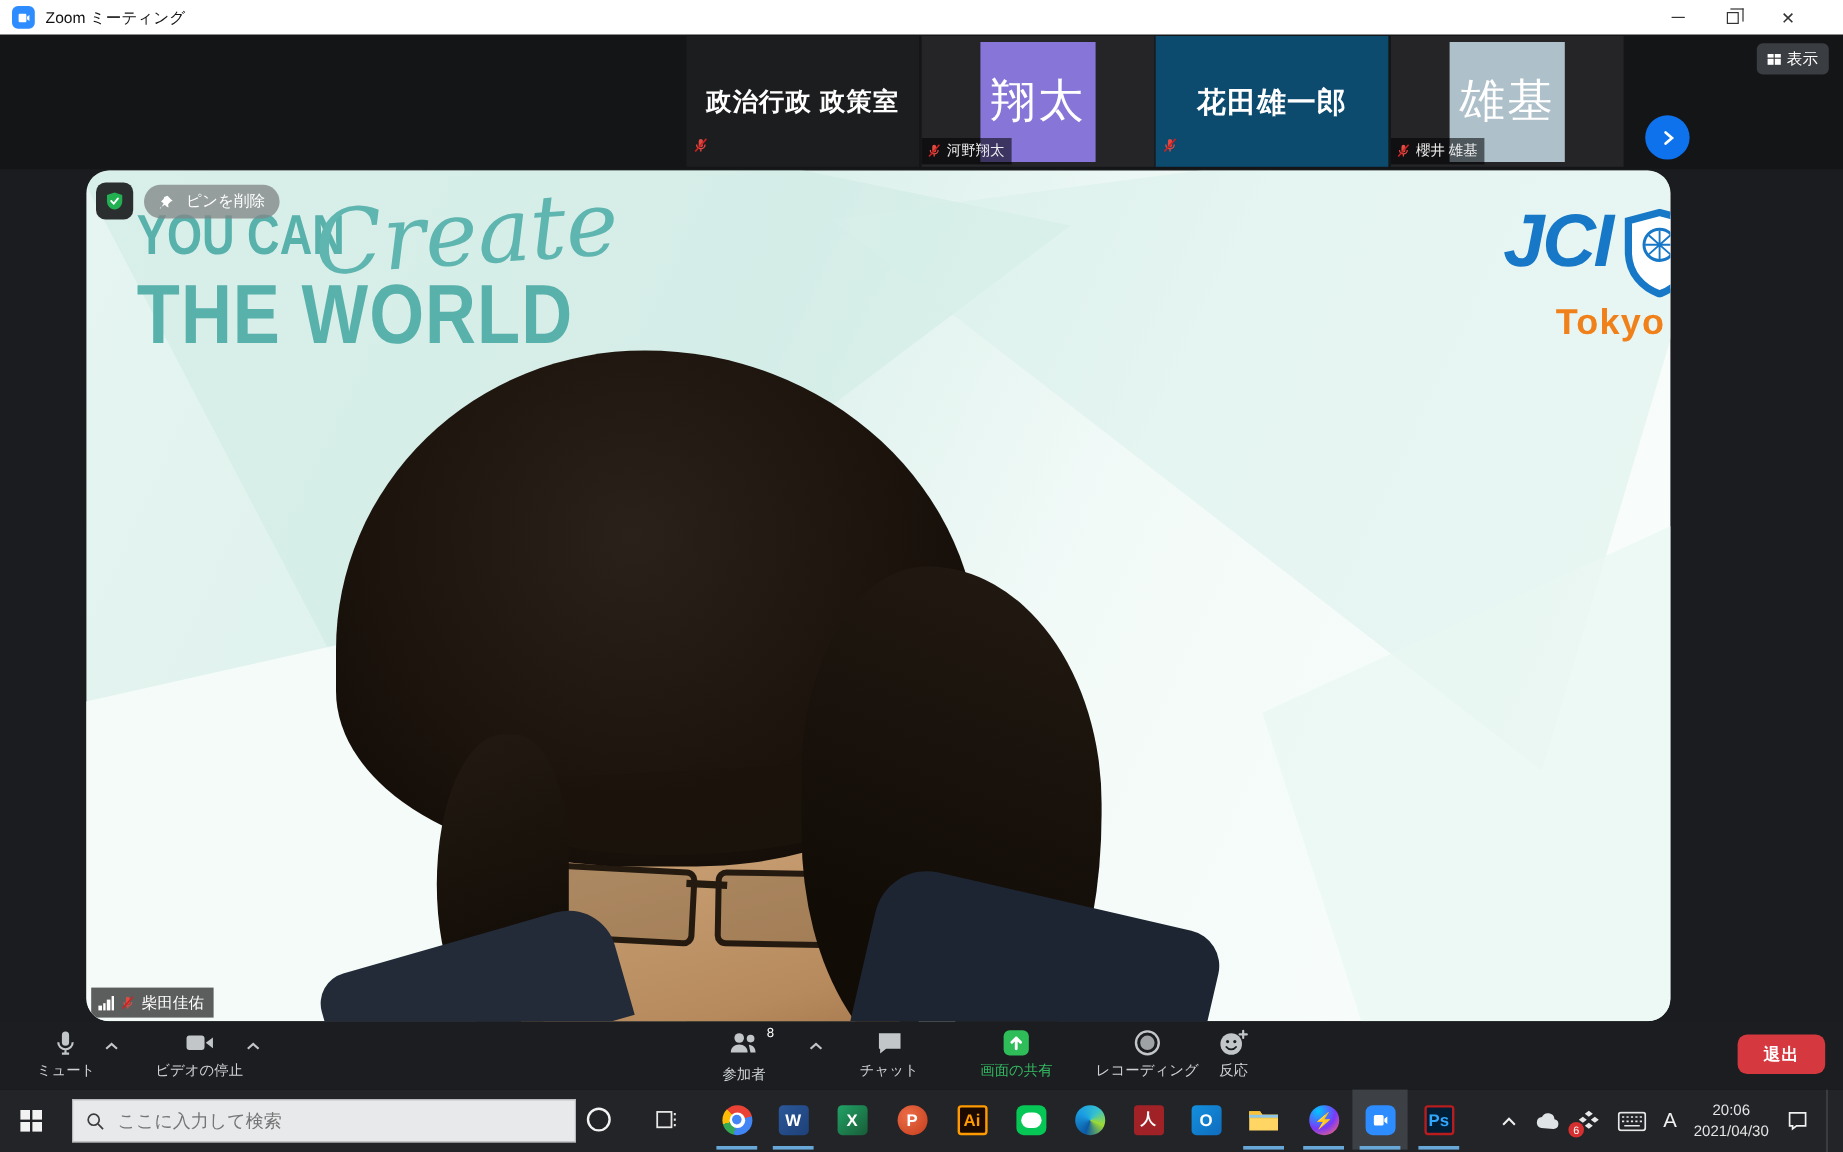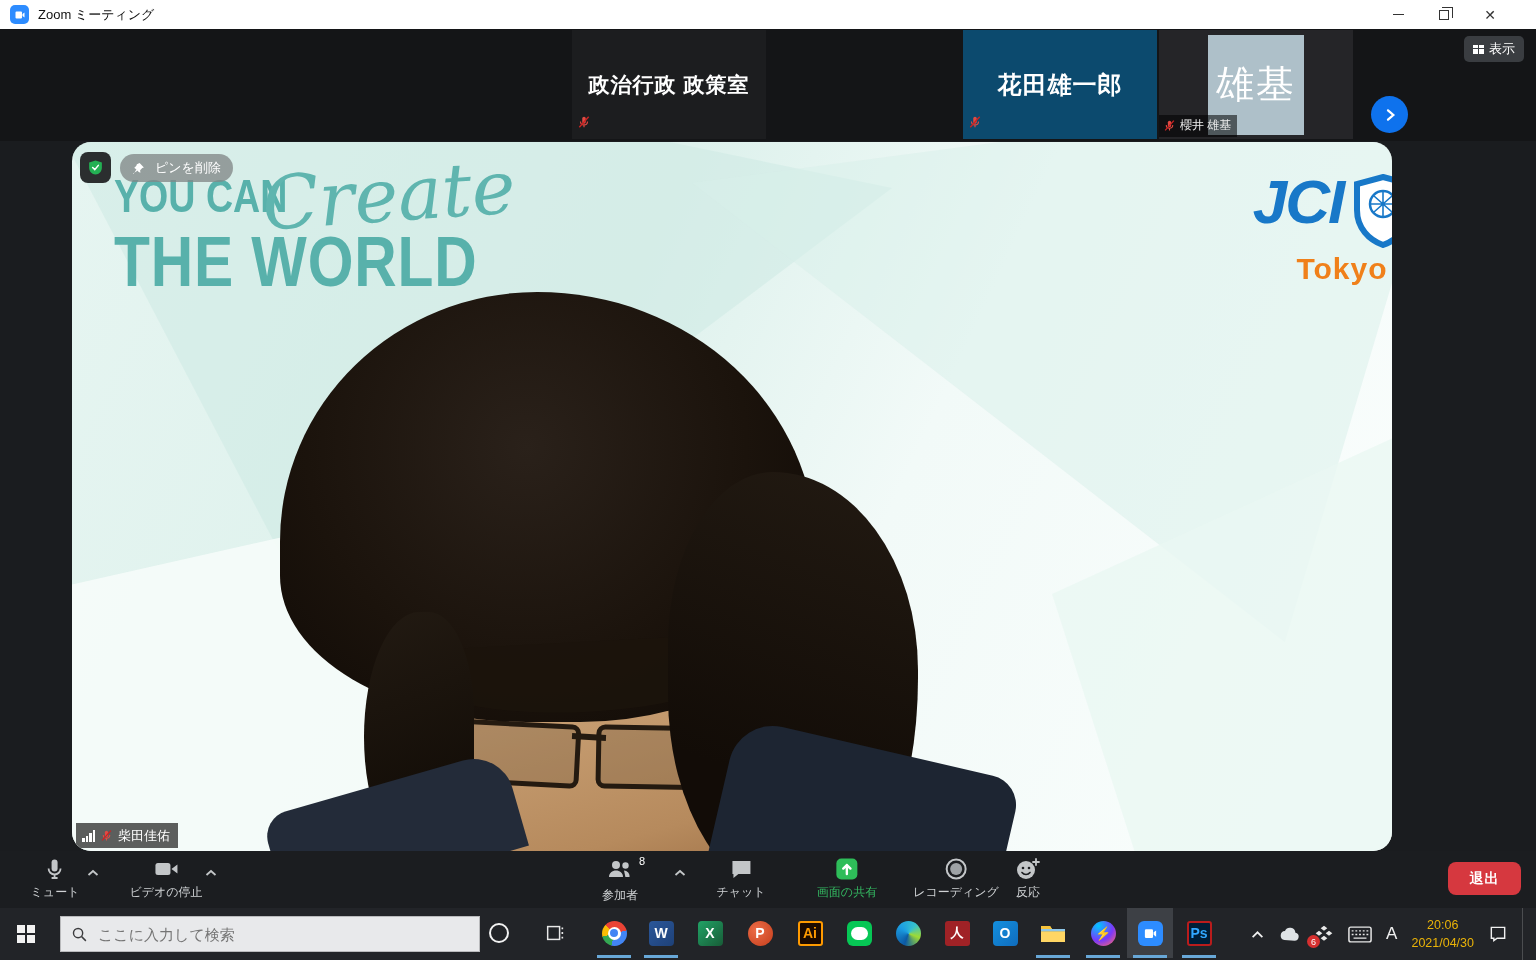--- a/index.html
+++ b/index.html
@@ -148,21 +148,21 @@
   .chrome-ico { width:25px; height:25px; border-radius:50%;
     background:conic-gradient(from -45deg, #ea4335 0 120deg, #4285f4 120deg 240deg, #34a853 240deg 300deg, #fbbc05 300deg 360deg); position:relative; }
   .chrome-ico:before { content:""; position:absolute; left:6px; top:6px; width:13px; height:13px; border-radius:50%; background:#fff; }
   .chrome-ico:after { content:""; position:absolute; left:8.5px; top:8.5px; width:8px; height:8px; border-radius:50%; background:#4285f4; }
   .edge-ico { width:25px; height:25px; border-radius:50%;
     background:conic-gradient(from 200deg,#0c59a4,#1b9de2 30%,#35c1cf 55%,#9edb34 75%,#0c59a4); }
   .msg-ico { width:25px; height:25px; border-radius:50%;
     background:radial-gradient(circle at 30% 20%,#00c6ff,#7a38fa 55%,#ff6968 95%); display:flex; align-items:center; justify-content:center; color:#fff; font-size:13px; }
   .tray { position:absolute; right:0; top:0; height:52px; display:flex; align-items:center; gap:14px; padding-right:8px; }
   .tray .titem { color:#f0f0f0; font-size:13px; display:flex; align-items:center; justify-content:center; position:relative; }
-  .clock { text-align:center; color:#eab308; font-size:12.5px; line-height:1.45; }
+  .clock { text-align:center; color:#e5e5e5; font-size:12.5px; line-height:1.45; }
   .badge6 { position:absolute; left:-7px; bottom:-4px; width:13px; height:13px; border-radius:50%; background:#d62f2f;
     color:#fff; font-size:9px; display:flex; align-items:center; justify-content:center; }
   .showdesk { width:6px; height:52px; border-left:1px solid #4b4d50; }
 </style>
 </head>
 <body>
 
 <div id="window">
 
   <div id="titlebar">
@@ -193,20 +193,31 @@
         <div class="center-name">政治行政 政策室</div>
         <div class="mic-muted-corner">
           <svg width="14" height="14" viewBox="0 0 24 24">
               <path fill="#e04a43" d="M12 3a3 3 0 0 1 3 3v6a3 3 0 0 1-6 0V6a3 3 0 0 1 3-3z"></path>
               <path fill="none" stroke="#e04a43" stroke-width="2" d="M6 11a6 6 0 0 0 12 0M12 17v4"></path>
               <path stroke="#c22" stroke-width="2.4" d="M4 21 20 3" fill="none"></path>
             </svg>
         </div>
       </div>
 
+      <div class="thumb" style="left:768px;background:#252528">
+        <div class="avatar-square" style="background:#8775d8">翔太</div>
+        <div class="thumb-label">
+          <svg width="13" height="13" viewBox="0 0 24 24">
+              <path fill="#e04a43" d="M12 3a3 3 0 0 1 3 3v6a3 3 0 0 1-6 0V6a3 3 0 0 1 3-3z"></path>
+              <path fill="none" stroke="#e04a43" stroke-width="2" d="M6 11a6 6 0 0 0 12 0M12 17v4"></path>
+              <path stroke="#c22" stroke-width="2.4" d="M4 21 20 3" fill="none"></path>
+            </svg>
+          <span>河野翔太</span>
+        </div>
+      </div>
 
       <div class="thumb" style="left:963px;background:#0c4a6e">
         <div class="center-name" style="font-size:24px">花田雄一郎</div>
         <div class="mic-muted-corner">
           <svg width="14" height="14" viewBox="0 0 24 24">
               <path fill="#e04a43" d="M12 3a3 3 0 0 1 3 3v6a3 3 0 0 1-6 0V6a3 3 0 0 1 3-3z"></path>
               <path fill="none" stroke="#e04a43" stroke-width="2" d="M6 11a6 6 0 0 0 12 0M12 17v4"></path>
               <path stroke="#c22" stroke-width="2.4" d="M4 21 20 3" fill="none"></path>
             </svg>
         </div>

